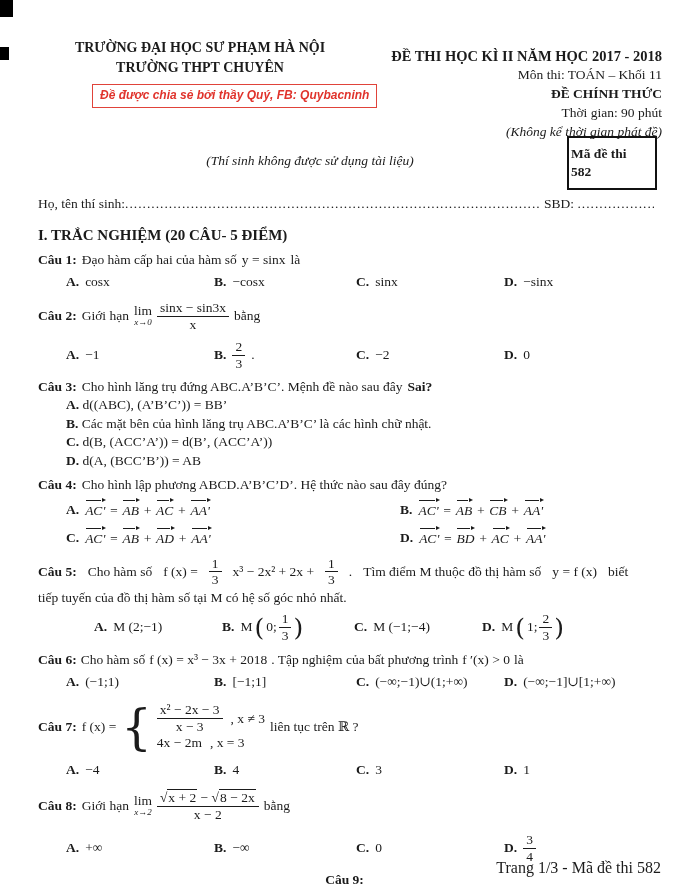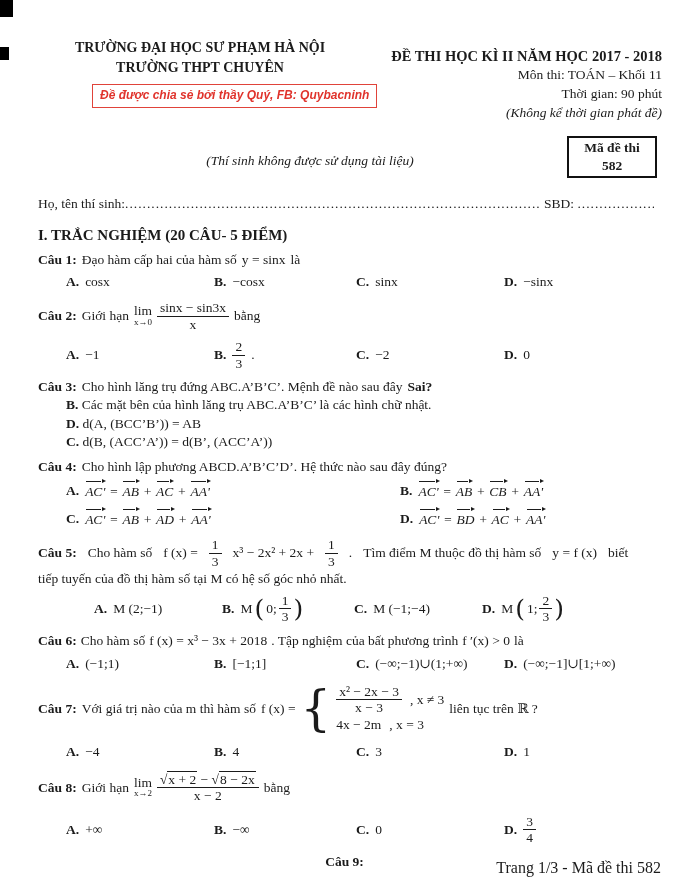--- a/index.html
+++ b/index.html
@@ -15,43 +15,43 @@
   
   .header-left{position:absolute;left:52px;top:38px;width:296px;text-align:center;font-weight:bold;font-size:14px;line-height:1.4;}
   .share-box{position:absolute;left:92px;top:84px;border:1px solid #e0433a;color:#e0332c;
              font-family:"Liberation Sans","DejaVu Sans",sans-serif;font-weight:bold;font-style:italic;
              font-size:12px;padding:3px 7px;}
   .header-right{position:absolute;left:362px;top:46px;width:300px;text-align:right;line-height:1.4;}
   .hr-title{font-weight:bold;font-size:14.5px;}
   .hr-official{font-weight:bold;}
   .hr-note{font-style:italic;}
   .materials-note{position:absolute;left:150px;top:152px;width:320px;text-align:center;font-style:italic;font-size:13.5px;}
-  .code-box{position:absolute;left:567px;top:136px;width:82px;border:2px solid #111;text-align:center;
-            font-weight:bold;font-size:13.5px;padding:1px 2px;line-height:1.35;}
+  .code-box{position:absolute;left:567px;top:136px;width:82px;border:2px solid #111;text-align:left;
+            font-weight:bold;font-size:13.5px;padding:7px 2px;line-height:1.35;}
   
   .body-col{position:absolute;left:38px;top:195px;width:616px;}
   .student-line{margin-bottom:13px;white-space:nowrap;overflow:hidden;}
   .dots{letter-spacing:1px;}
   .section-title{font-weight:bold;font-size:15px;margin-bottom:5px;}
   .q{margin-bottom:2px;}
   .qline{display:flex;align-items:center;gap:5px;flex-wrap:nowrap;min-height:19px;}
   .ql{font-weight:bold;white-space:nowrap;}
   .qtxt{white-space:nowrap;}
   .opts{display:grid;grid-template-columns:148px 142px 148px auto;margin:3px 0 5px 28px;align-items:center;min-height:20px;}
   .opt{display:flex;align-items:center;gap:6px;}
   .ol{font-weight:bold;}
   .optline{margin-left:28px;line-height:1.38;}
   .v4grid{display:grid;grid-template-columns:334px auto;margin:5px 0 4px 28px;row-gap:9px;}
   
   .frac{display:inline-block;text-align:center;vertical-align:middle;}
   .frac .n{display:block;border-bottom:1px solid #1b1b1b;padding:0 3px;line-height:1.15;}
   .frac .d{display:block;padding:0 3px;line-height:1.15;}
   .lim{display:inline-block;text-align:center;}
   .lim .w{display:block;line-height:1;}
-  .lim .s{display:block;font-size:9px;line-height:1.1;}
+  .lim .s{display:block;font-size:9px;line-height:1.1;font-style:italic;}
   .veq{display:inline-flex;gap:4px;align-items:baseline;font-style:italic;}
   .vec{position:relative;display:inline-block;padding-top:2px;}
   .vec::before{content:"";position:absolute;left:1px;right:4px;top:0;height:1px;background:#1b1b1b;}
   .vec::after{content:"";position:absolute;right:-1px;top:-2px;width:0;height:0;
               border-top:2px solid transparent;border-bottom:2px solid transparent;border-left:4px solid #1b1b1b;}
   .radicand{border-top:1px solid #1b1b1b;padding:0 1px;}
   .sqrt-sign{padding-right:0px;}
   .brace{font-size:48px;font-weight:400;line-height:0.9;font-family:"DejaVu Serif",serif;}
   .bigp{font-size:25px;line-height:1;font-weight:400;vertical-align:middle;font-family:"DejaVu Serif",serif;}
   .cases{display:inline-block;}
@@ -67,20 +67,21 @@
 
   <div class="header-left">
     <div>TRƯỜNG ĐẠI HỌC SƯ PHẠM HÀ NỘI</div>
     <div>TRƯỜNG THPT CHUYÊN</div>
   </div>
   <div class="share-box">Đề được chia sẻ bởi thầy Quý, FB: Quybacninh</div>
 
   <div class="header-right">
     <div class="hr-title">ĐỀ THI HỌC KÌ II NĂM HỌC 2017 - 2018</div>
     <div>Môn thi: TOÁN – Khối 11</div>
+    <div class="hr-official">ĐỀ CHÍNH THỨC</div>
     <div>Thời gian: 90 phút</div>
     <div class="hr-note">(Không kể thời gian phát đề)</div>
   </div>
 
   <div class="materials-note">(Thí sinh không được sử dụng tài liệu)</div>
 
   <div class="code-box">
     <div>Mã đề thi</div>
     <div>582</div>
   </div>
@@ -159,23 +160,24 @@
           </span>
       </div>
     </div>
 
     <div class="q" style="margin-bottom:5px;">
       <div class="qline">
         <span class="ql">Câu 3:</span>
         <span class="qtxt">Cho hình lăng trụ đứng ABC.A’B’C’. Mệnh đề nào sau đây</span>
         <span class="b">Sai?</span>
       </div>
+      <div class="optline"><span class="ol">A.</span> <span>d((ABC), (A’B’C’)) = BB’</span></div>
       <div class="optline"><span class="ol">B.</span> <span>Các mặt bên của hình lăng trụ ABC.A’B’C’ là các hình chữ nhật.</span></div>
+      <div class="optline"><span class="ol">C.</span> <span>d(B, (ACC’A’)) = d(B’, (ACC’A’))</span></div>
       <div class="optline"><span class="ol">D.</span> <span>d(A, (BCC’B’)) = AB</span></div>
-      <div class="optline"><span class="ol">C.</span> <span>d(B, (ACC’A’)) = d(B’, (ACC’A’))</span></div>
     </div>
 
     <div class="q" style="margin-bottom:7px;">
       <div class="qline">
         <span class="ql">Câu 4:</span>
         <span class="qtxt">Cho hình lập phương ABCD.A’B’C’D’. Hệ thức nào sau đây đúng?</span>
       </div>
       <div class="v4grid">
         <span class="opt">
             <span class="ol">A.</span>
@@ -307,21 +309,20 @@
         <span class="opt">
             <span class="ol">D.</span>
             <span>(−∞;−1]∪[1;+∞)</span>
           </span>
       </div>
     </div>
 
     <div class="q">
       <div class="qline" style="min-height:60px;">
         <span class="ql">Câu 7:</span>
-        <span class="qtxt">Với giá trị nào của m thì hàm số</span>
         <span>f (x) =</span>
         <span class="brace">{</span>
         <span class="cases">
           <span class="cases-row">
             <span class="frac">
                 <span class="n">x² − 2x − 3</span>
                 <span class="d">x − 3</span>
               </span>
             <span>,  x ≠ 3</span>
           </span>

